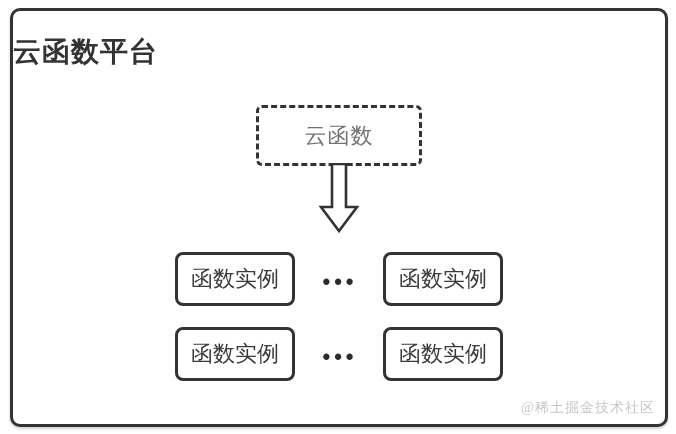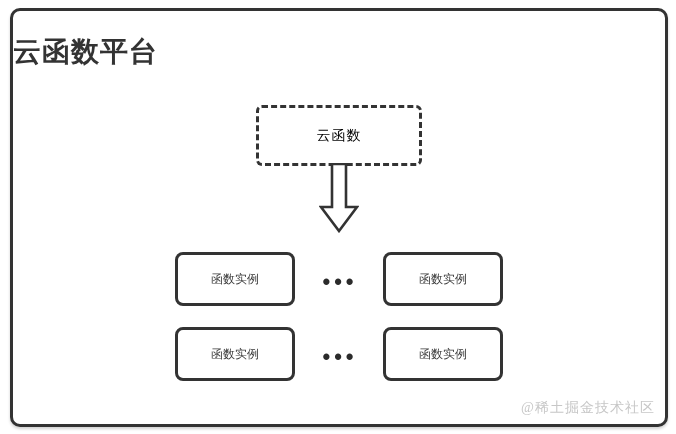--- a/index.html
+++ b/index.html
@@ -37,41 +37,41 @@
     left: 243px; top: 94px;
     width: 166px; height: 61px;
     border: 3px dashed #333333;
     border-radius: 6px;
     background: #ffffff;
     display: flex;
     align-items: center;
     justify-content: center;
   }
   .cloud-box span {
-    font-size: 14px;
-    color: #000000;
+    font-size: 22px;
+    color: #737373;
     letter-spacing: 1px;
   }
   .arrow {
     position: absolute;
     left: 306px; top: 152px;
     width: 40px; height: 70px;
   }
   .inst {
     position: absolute;
     width: 120px; height: 54px;
     border: 3px solid #333333;
     border-radius: 8px;
     background: #ffffff;
     display: flex;
     align-items: center;
     justify-content: center;
   }
   .inst span {
-    font-size: 12px;
+    font-size: 22px;
     color: #3a3a3a;
   }
   .inst-r1-left  { left: 162px; top: 241px; }
   .inst-r1-right { left: 370px; top: 241px; }
   .inst-r2-left  { left: 162px; top: 316px; }
   .inst-r2-right { left: 370px; top: 316px; }
   .dots {
     position: absolute;
     left: 297px;
     width: 60px; height: 22px;

